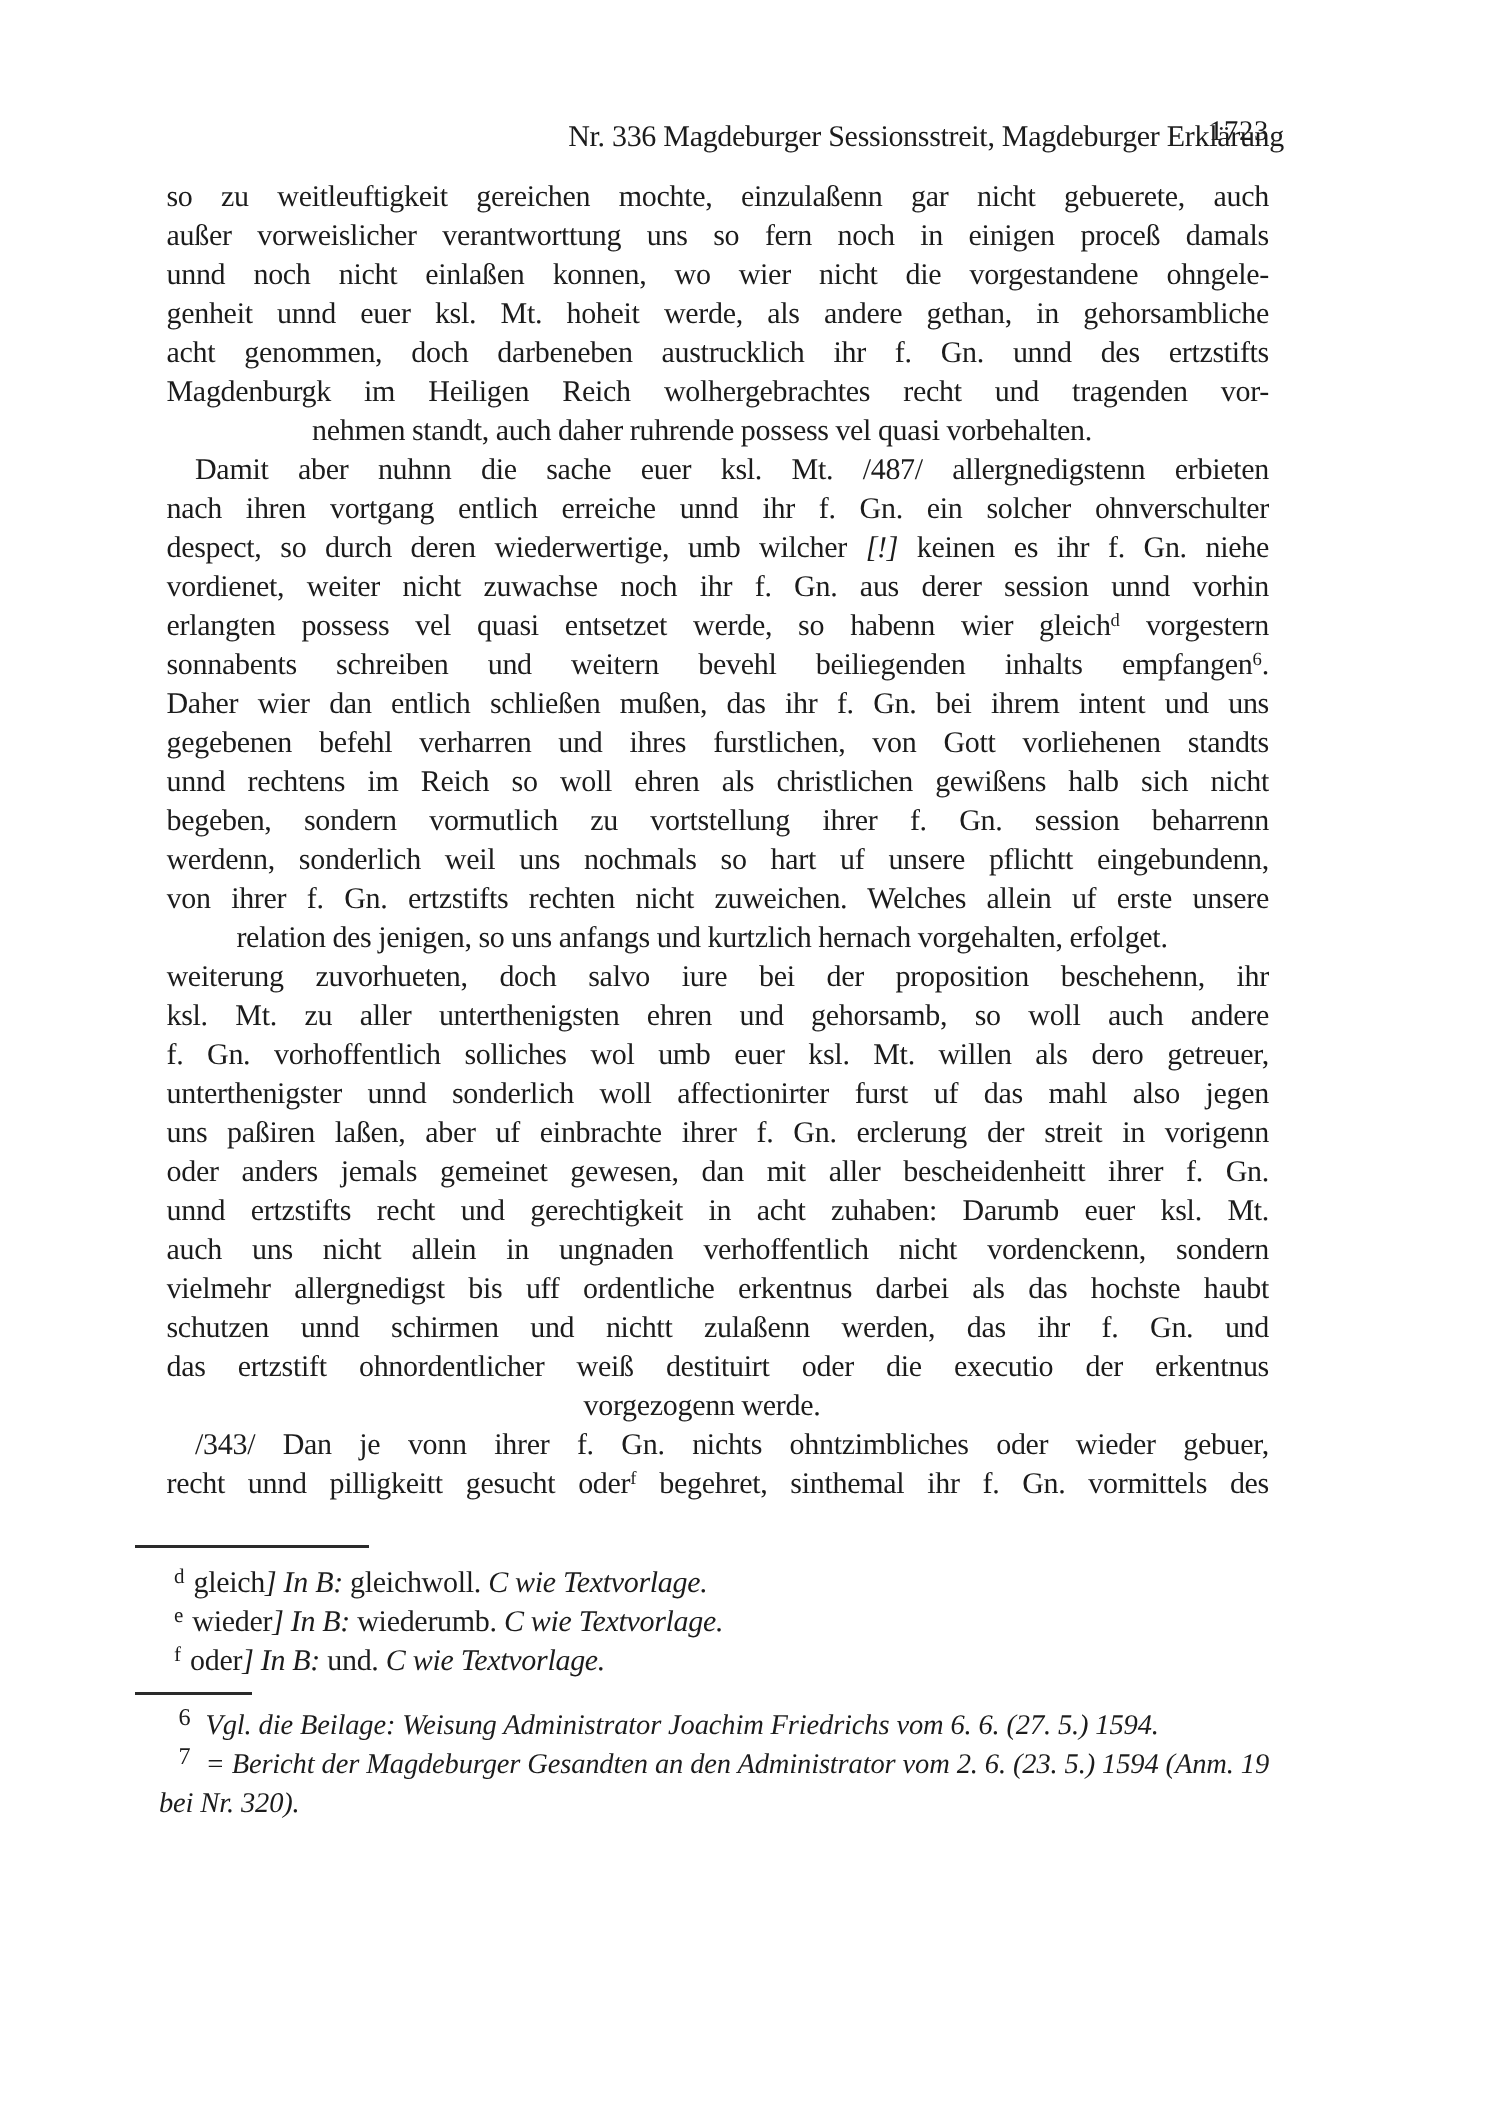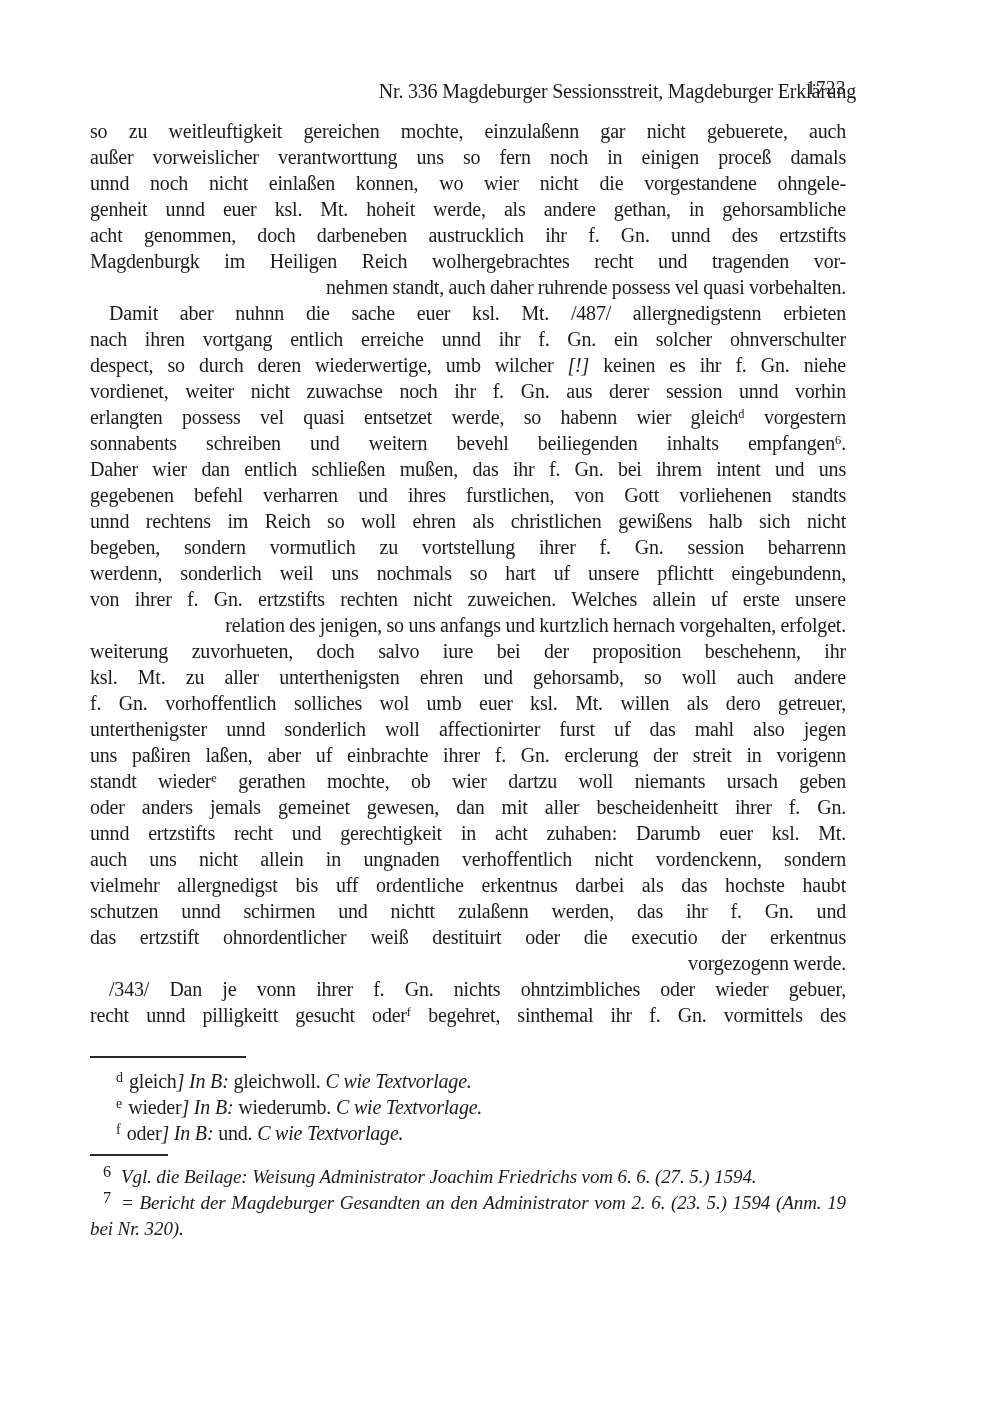--- a/index.html
+++ b/index.html
@@ -11,35 +11,35 @@
     padding:80px 158px 0 90px;
     font-family:"Liberation Serif","DejaVu Serif",serif;
     color:#1c1c1c;
     overflow:hidden;
   }
   .header{position:relative;height:26px;margin-bottom:12px;font-size:20px;letter-spacing:-0.2px;}
   .running-title{display:block;text-align:right;transform:translateX(10px);}
   .pagenum{position:absolute;right:0;top:-3px;font-size:19px;letter-spacing:0.5px;}
 
   .bodytext{font-size:20px;letter-spacing:-0.2px;word-spacing:-0.3px;}
-  .line{height:26px;line-height:26px;overflow:hidden;text-align:right;}
-  .jline{text-align:justify;text-align-last:justify;}
+  .line{height:26px;line-height:26px;overflow:hidden;text-align:center;}
+  .jline{text-align:justify;text-align-last:justify;margin-left:21px;}
   .ind{text-indent:19px;}
   .it{font-style:italic;}
   sup{font-size:0.62em;line-height:0;vertical-align:0.45em;letter-spacing:0;}
 
   .rule-a{width:156px;height:0;border-top:2px solid #2a2a2a;margin:28px 0 10px 0;}
   .rule-b{width:78px;height:0;border-top:2px solid #2a2a2a;margin:8px 0 8px 0;}
 
   .apparatus{font-size:20px;letter-spacing:-0.2px;}
   .fn-letter{height:26px;line-height:26px;overflow:hidden;text-indent:26px;font-family:Liberation Serif, serif;}
   .fn-mark{font-size:0.70em;line-height:0;vertical-align:0.40em;margin-right:6px;font-style:normal;}
 
   .commentary{font-size:19px;letter-spacing:-0.1px;}
-  .fn-number{line-height:26px;text-indent:13px;text-align:justify;}
+  .fn-number{line-height:26px;text-indent:13px;text-align:justify;margin-left:16px;}
   .num-mark{font-size:0.85em;line-height:0;vertical-align:0.35em;margin-right:10px;font-style:normal;}
 </style>
 </head>
 <body>
 
 <div class="page">
   <div class="header">
     <span class="running-title">Nr. 336 Magdeburger Sessionsstreit, Magdeburger Erklärung</span>
     <span class="pagenum">1723</span>
   </div>
@@ -68,21 +68,20 @@
         <div class="line jline"><span>werdenn, sonderlich weil uns nochmals so hart uf unsere pflichtt eingebundenn,</span></div>
         <div class="line jline"><span>von ihrer f. Gn. ertzstifts rechten nicht zuweichen. Welches allein uf erste unsere</span></div>
         <div class="line"><span>relation des jenigen, so uns anfangs und kurtzlich hernach vorgehalten, erfolget.</span></div>
       </div>
       <div>
         <div class="line jline"><span>weiterung zuvorhueten, doch salvo iure bei der proposition beschehenn, ihr</span></div>
         <div class="line jline"><span>ksl. Mt. zu aller unterthenigsten ehren und gehorsamb, so woll auch andere</span></div>
         <div class="line jline"><span>f. Gn. vorhoffentlich solliches wol umb euer ksl. Mt. willen als dero getreuer,</span></div>
         <div class="line jline"><span>unterthenigster unnd sonderlich woll affectionirter furst uf das mahl also jegen</span></div>
         <div class="line jline"><span>uns paßiren laßen, aber uf einbrachte ihrer f. Gn. erclerung der streit in vorigenn</span></div>
-        <div class="line jline"><span>standt wieder</span><sup>e</sup><span> gerathen mochte, ob wier dartzu woll niemants ursach geben</span></div>
         <div class="line jline"><span>oder anders jemals gemeinet gewesen, dan mit aller bescheidenheitt ihrer f. Gn.</span></div>
         <div class="line jline"><span>unnd ertzstifts recht und gerechtigkeit in acht zuhaben: Darumb euer ksl. Mt.</span></div>
         <div class="line jline"><span>auch uns nicht allein in ungnaden verhoffentlich nicht vordenckenn, sondern</span></div>
         <div class="line jline"><span>vielmehr allergnedigst bis uff ordentliche erkentnus darbei als das hochste haubt</span></div>
         <div class="line jline"><span>schutzen unnd schirmen und nichtt zulaßenn werden, das ihr f. Gn. und</span></div>
         <div class="line jline"><span>das ertzstift ohnordentlicher weiß destituirt oder die executio der erkentnus</span></div>
         <div class="line"><span>vorgezogenn werde.</span></div>
       </div>
       <div>
         <div class="line jline ind"><span>/343/ Dan je vonn ihrer f. Gn. nichts ohntzimbliches oder wieder gebuer,</span></div>

